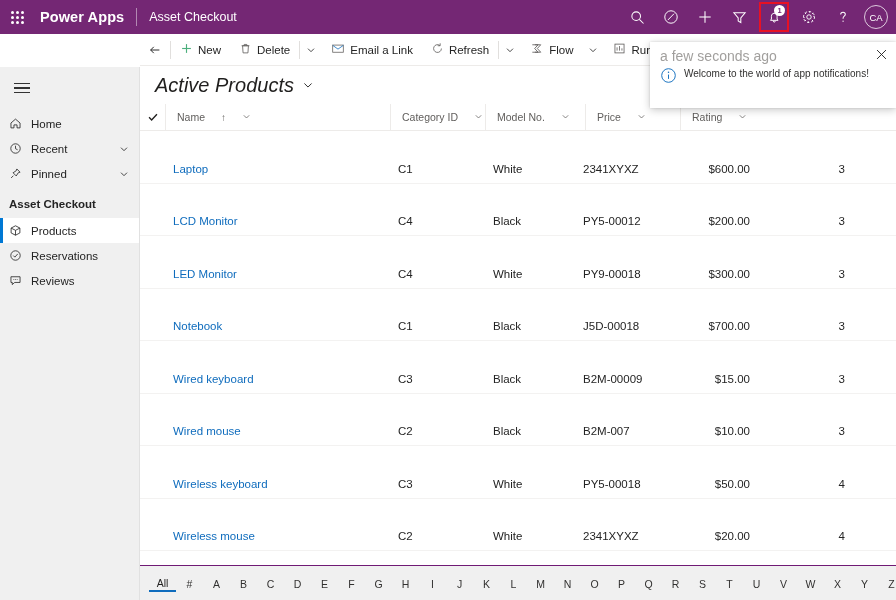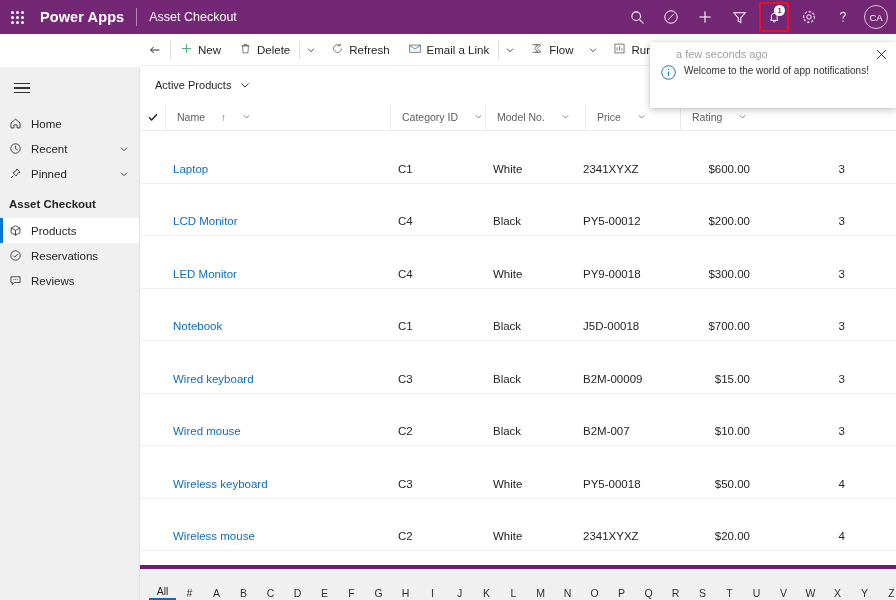--- a/index.html
+++ b/index.html
@@ -145,39 +145,39 @@
     width: 246px; height: 66px;
     background: #ffffff;
     box-shadow: 0 1.6px 8px rgba(0,0,0,.22), 0 0 2px rgba(0,0,0,.12);
     z-index: 40;
     padding: 4px 0 0 0;
   }
   .notif-head {
     display: flex; align-items: flex-start; justify-content: space-between;
     padding: 2px 6px 0 10px;
   }
-  .notif-time { font-size: 11px; color: #a19f9d; margin-left: 16px; }
+  .notif-time { font-size: 14px; color: #a19f9d; }
   .notif-close { cursor: pointer; padding: 0 2px; line-height: 0; }
   .notif-body { display: flex; padding: 2px 10px 0 10px; gap: 7px; }
   .notif-info-icon { flex: 0 0 auto; margin-top: 1px; }
   .notif-title { font-size: 11.5px; color: #201f1e; font-weight: normal; }
   .notif-text { font-size: 10px; color: #323130; margin-top: 2px; }
 
   
   .main {
     position: absolute; top: 66px; left: 140px;
     width: 756px; height: 499px;
     background: #ffffff;
   }
   .viewbar {
     height: 38px; display: flex; align-items: center;
     padding-left: 15px;
   }
   .view-title {
-    font-size: 11px; color: #201f1e; font-weight: normal;
+    font-size: 20px; color: #201f1e; font-weight: normal; font-style: italic;
   }
   .view-chev { margin-left: 8px; display: flex; align-items: center; cursor: pointer; }
 
   
   .grid { width: 756px; }
   .grid-head {
     display: flex; align-items: center;
     height: 27px;
     border-bottom: 1px solid #edebe9;
     font-size: 10.5px; color: #605e5c;
@@ -211,22 +211,22 @@
   .col-price  { width: 95px;  flex: 0 0 95px; }
   .col-rating { width: 95px;  flex: 0 0 95px; }
   .align-right { text-align: right; padding-right: 20px; padding-left: 0; }
   .gh-right { justify-content: flex-start; }
 
   
   .alphabar {
     position: absolute; left: 140px; top: 565px;
     width: 756px; height: 35px;
     background: #f0f0f0;
-    border-top: 4px solid #701a75;
-    display: flex; align-items: flex-end;
+    border-top: 1px solid #701a75;
+    display: flex; align-items: center;
   }
   .alpha-item {
     font-size: 10.5px; color: #323130;
     cursor: pointer;
     text-align: center;
     padding: 3px 0 1px 0;
     flex: 0 0 auto;
     width: 27px;
   }
   .alpha-item.first { margin-left: 9px; }
@@ -423,36 +423,36 @@
 
     <div class="cmd-sep-v"></div>
     <div class="cmd-chev">
       <svg width="10" height="10" viewBox="0 0 12 12" fill="none" stroke="#242424" stroke-width="1">
         <path d="M2.4 4.4 L6 8 L9.6 4.4"></path>
       </svg>
     </div>
 
     <div class="cmd-btn">
       <span>
+        <svg width="14" height="13" viewBox="0 0 18 16" fill="none" stroke="#605e5c" stroke-width="1">
+          <rect x="2.2" y="3.6" width="13.6" height="9.2"></rect>
+          <path d="M2.2 4 L9 8.8 L15.8 4" stroke="#0f6cbd"></path>
+        </svg>
+      </span>
+      <span>Email a Link</span>
+    </div>
+
+    <div class="cmd-btn">
+      <span>
         <svg width="13" height="13" viewBox="0 0 16 16" fill="none" stroke="#605e5c" stroke-width="1">
           <path d="M12.8 8 A4.8 4.8 0 1 1 11 4.3"></path>
             <path d="M11.3 1.6 L11.3 4.6 L8.3 4.6"></path>
         </svg>
       </span>
       <span>Refresh</span>
-    </div>
-
-    <div class="cmd-btn">
-      <span>
-        <svg width="14" height="13" viewBox="0 0 18 16" fill="none" stroke="#605e5c" stroke-width="1">
-          <rect x="2.2" y="3.6" width="13.6" height="9.2"></rect>
-          <path d="M2.2 4 L9 8.8 L15.8 4" stroke="#0f6cbd"></path>
-        </svg>
-      </span>
-      <span>Email a Link</span>
     </div>
 
     <div class="cmd-sep-v"></div>
     <div class="cmd-chev">
       <svg width="10" height="10" viewBox="0 0 12 12" fill="none" stroke="#242424" stroke-width="1">
         <path d="M2.4 4.4 L6 8 L9.6 4.4"></path>
       </svg>
     </div>
 
     <div class="cmd-btn">

